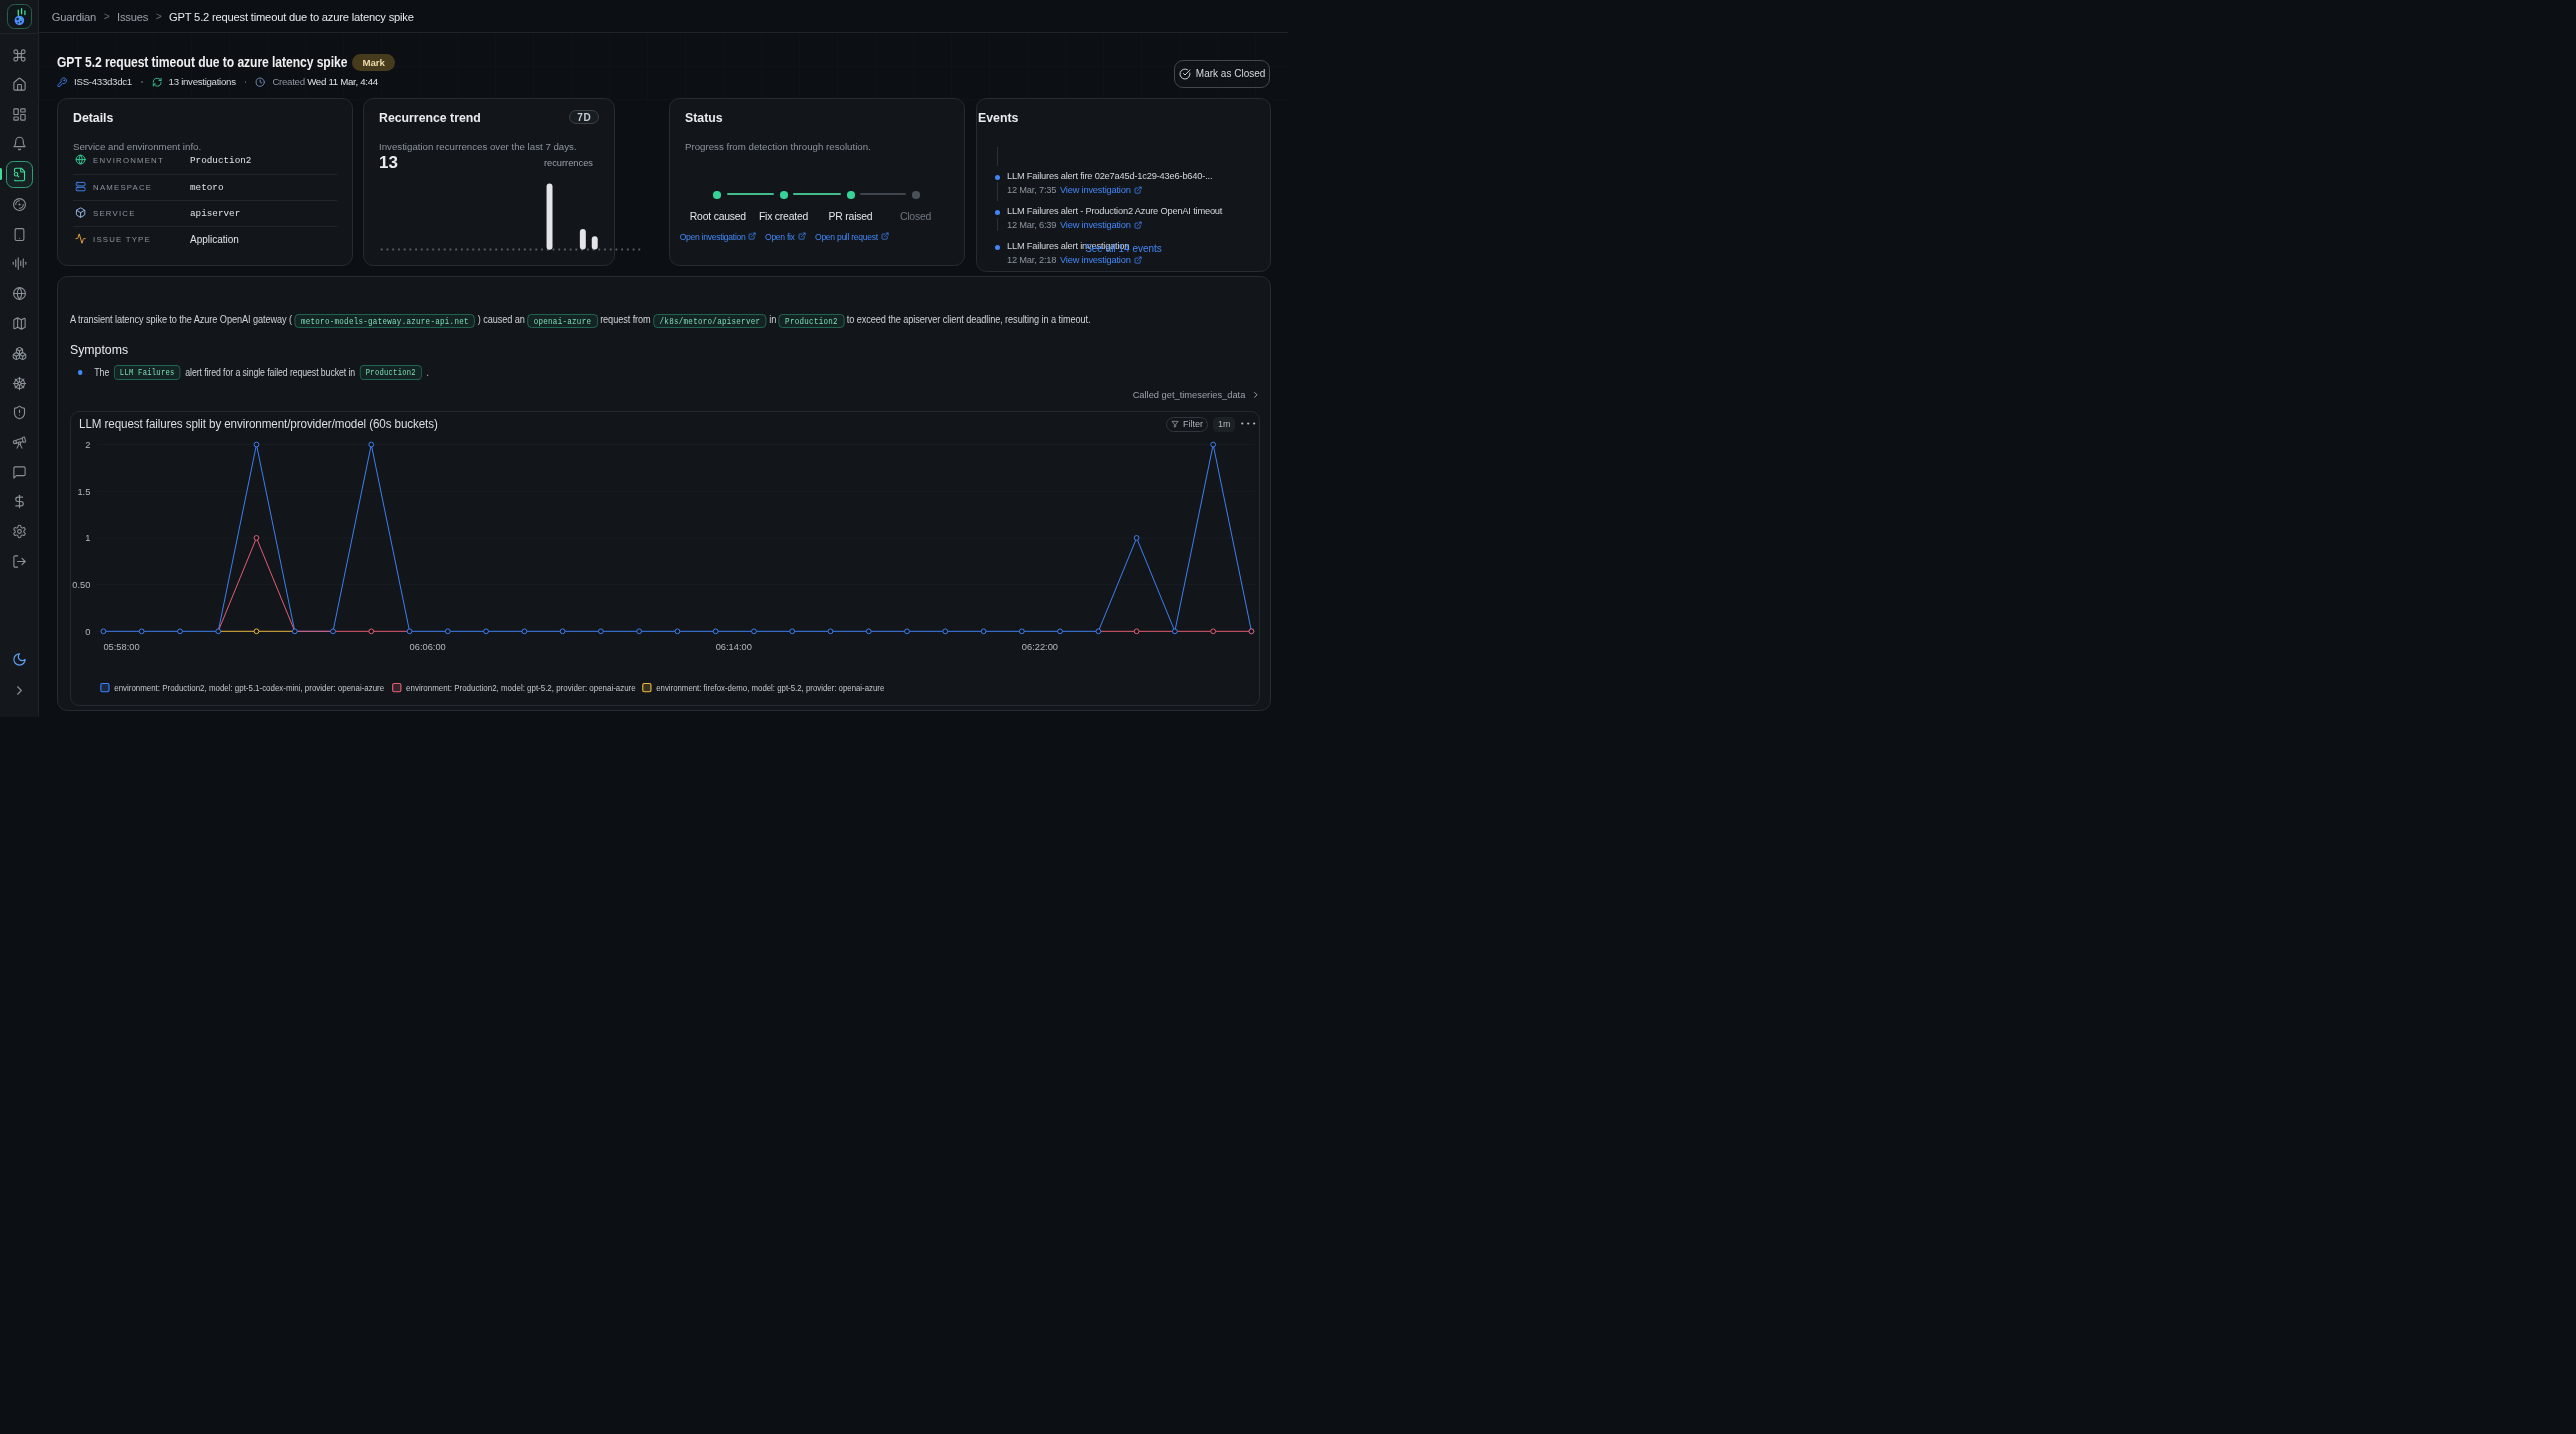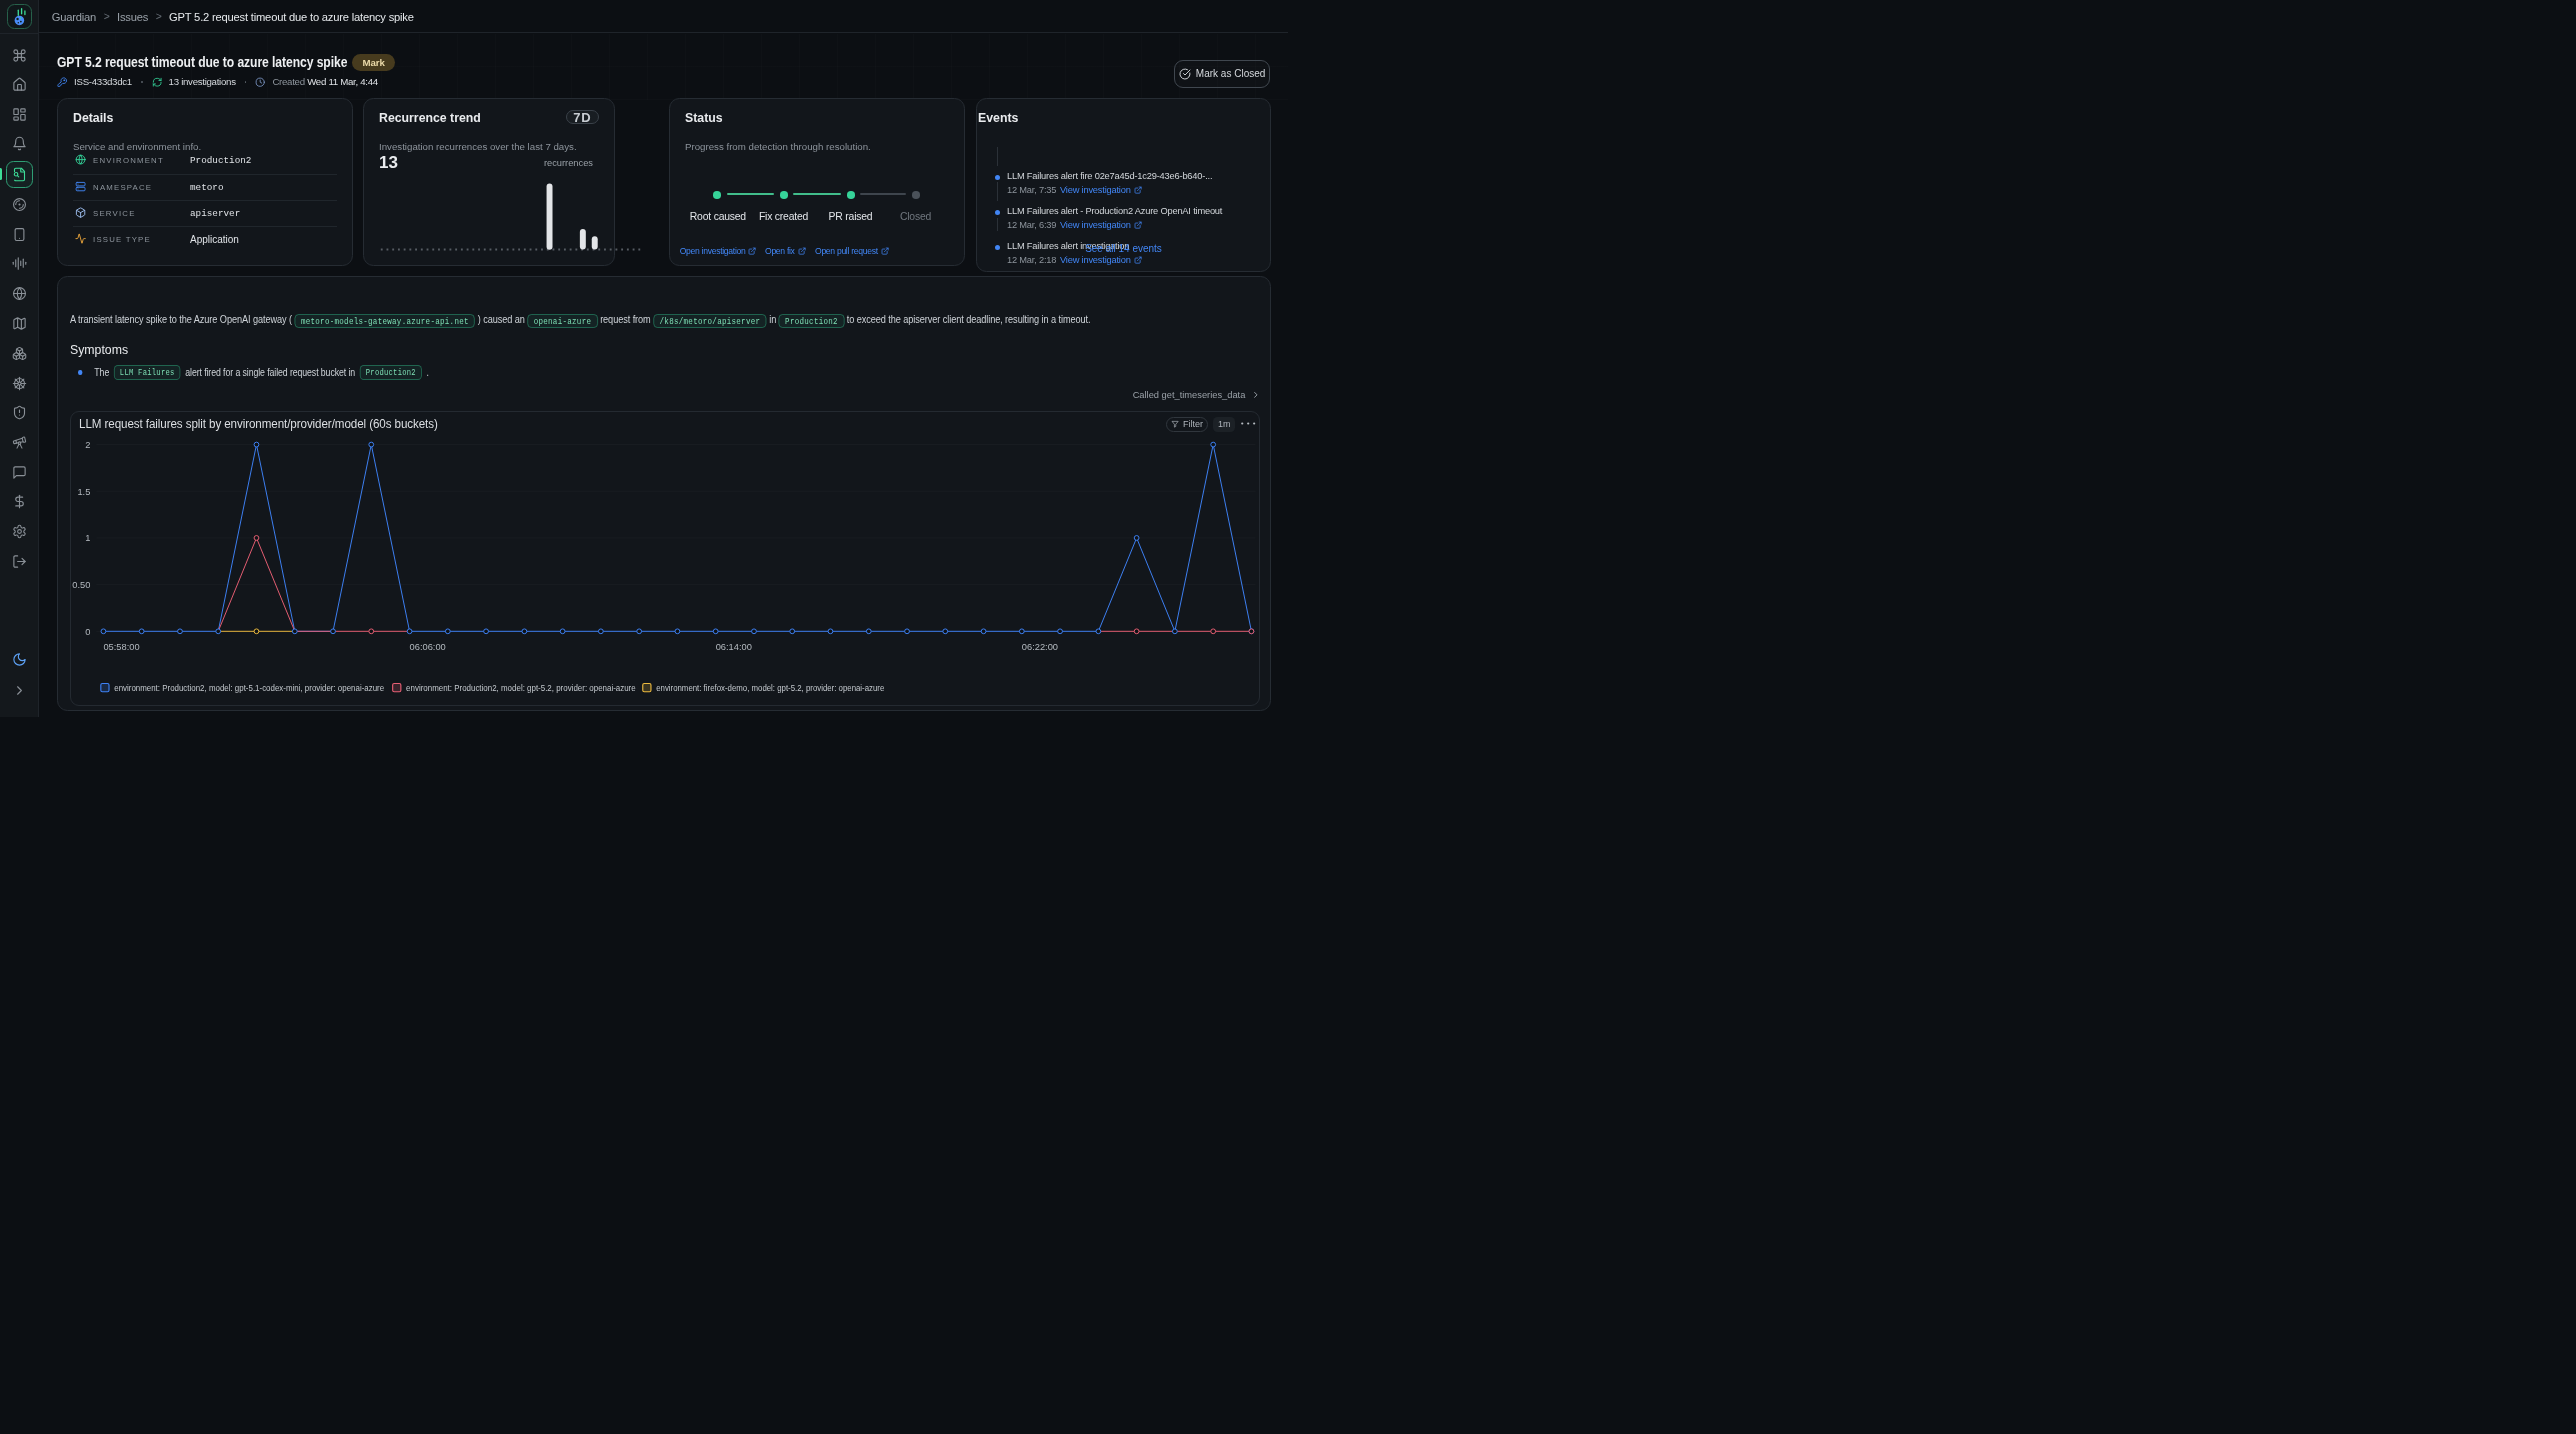--- a/index.html
+++ b/index.html
@@ -54,30 +54,30 @@
   #card-events   { left:976px;top:98px; width:295px; height:174px; padding:12px 1px; }
   
   .drow { position:absolute; left:15px; right:15px; height:26px; display:flex; align-items:center; }
   .drow .ric { width:11.2px; height:11.2px; margin-left:2.2px; }
   .drow .rlab { font-size:7.8px; letter-spacing:1.2px; color:#8d949c; margin-left:6.7px; }
   .drow .rval { position:absolute; left:117px; font-family:"Liberation Mono",monospace;
     font-size:9.3px; color:#e0e3e7; }
   .ddiv { position:absolute; left:15px; right:15px; height:0.7px; background:#20262c; }
   
   #badge7d { position:absolute; right:15px; top:11.2px; height:14px; padding:0 6.7px; border-radius:7.5px;
-    border:0.7px solid #3a4149; background:#181d22; color:#c7ccd2; font-size:13px; letter-spacing:0.7px;
+    border:0.7px solid #3a4149; background:#181d22; color:#c7ccd2; font-size:10px; letter-spacing:0.7px;
     display:flex; align-items:center; font-weight:600;}
   #big13 { position:absolute; left:15px; top:54px; font-size:17px; font-weight:600; color:#e9ebee; }
   #recurlab { position:absolute; right:21px; top:59px; font-size:9.3px; color:#9aa1a8; }
   
   .stepdot { position:absolute; width:7.5px; height:7.5px; border-radius:50%; top:92px; }
   .stepline { position:absolute; top:94px; height:2.2px; border-radius:1.5px; }
   .steplab { position:absolute; top:112px; font-size:10.4px; color:#e3e6ea; text-align:center; letter-spacing:-0.2px; }
-  .steplink { position:absolute; top:147px; font-size:8.6px; color:#4286f5;
-    display:flex; align-items:center; gap:3px; letter-spacing:-0.3px; white-space:nowrap; }
+  .steplink { position:absolute; top:133px; font-size:8.6px; color:#4286f5;
+    display:flex; gap:3px; letter-spacing:-0.3px; white-space:nowrap; }
   .steplink svg { width:8.2px; height:8.2px; }
   
   .ev { position:absolute; left:15px; right:10.4px;margin-top:36px; }
   .ev .bullet { position:absolute; left:3px; top:3.7px; width:5.2px; height:5.2px; border-radius:50%; background:#4286f5; }
   .ev .etitle { margin-left:15px; font-size:9.3px; color:#d3d7db; white-space:nowrap; overflow:hidden; letter-spacing:-0.2px; }
   .ev .eline2 { margin-left:15px; margin-top:3.7px; font-size:9.3px; color:#8d949c; letter-spacing:-0.2px;
     display:flex; align-items:center; gap:3.7px; }
   .ev .eline2 a { color:#4286f5; text-decoration:none; display:flex; align-items:center; gap:3px;}
   .ev .eline2 svg { width:8.2px; height:8.2px; }
   .evconn { position:absolute; left:20px; width:0.7px; background:#2b3138; }

